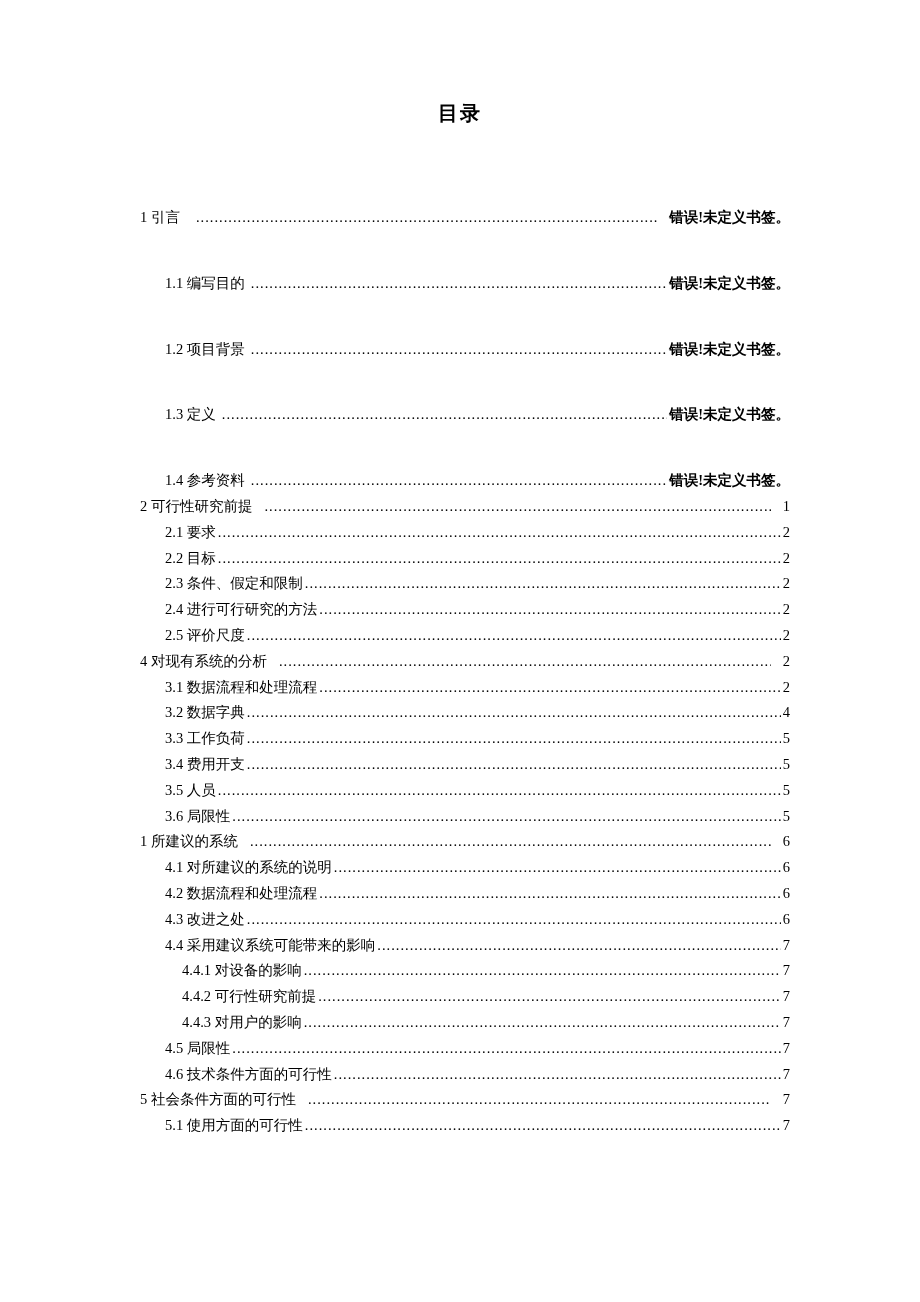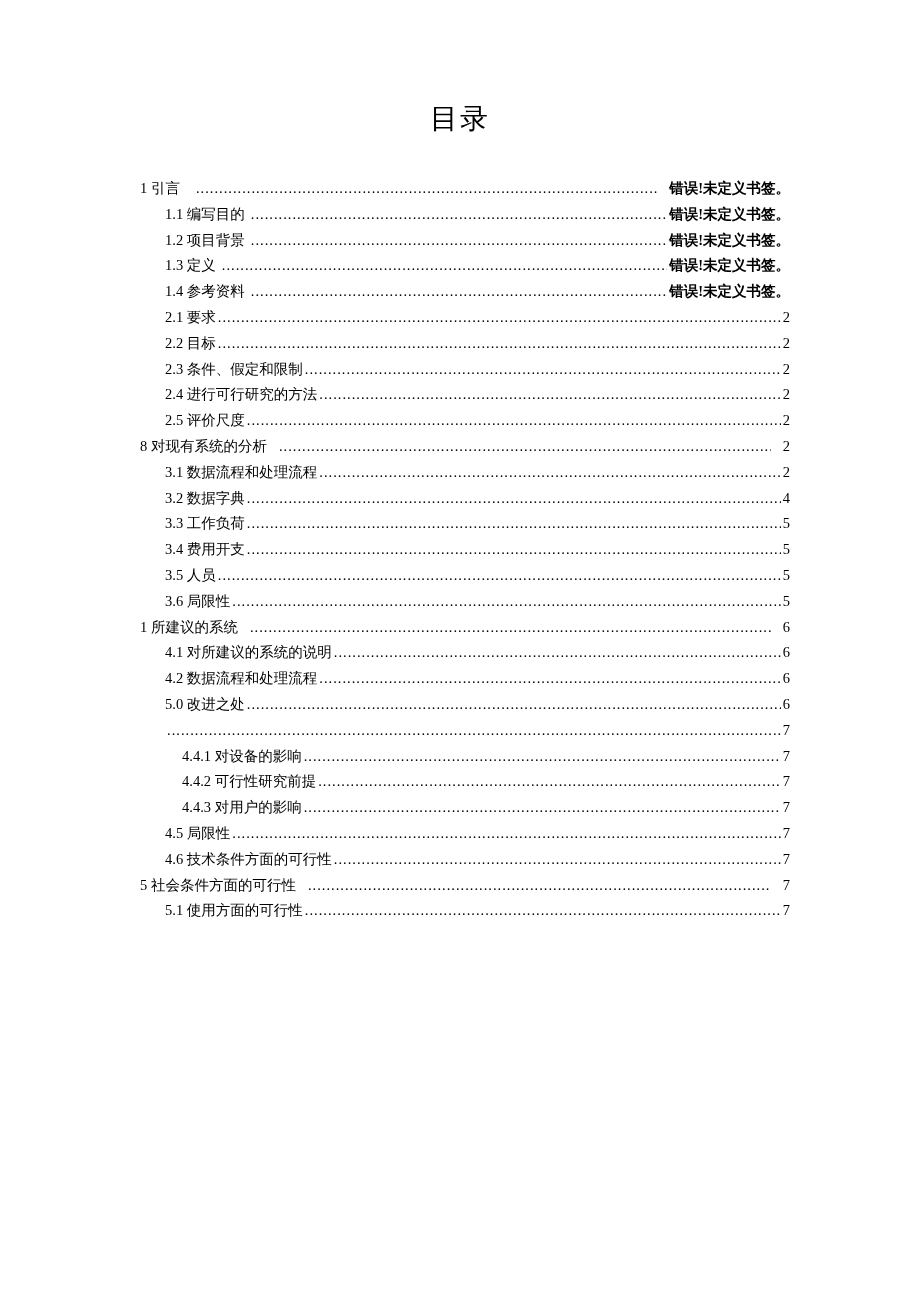--- a/index.html
+++ b/index.html
@@ -12,22 +12,22 @@
       font-family: "SimSun", "宋体", serif;
       width: 920px;
       height: 1302px;
       position: relative;
     }
     .page {
       padding: 100px 130px 0 130px;
     }
     .title {
       text-align: center;
-      font-size: 28px;
-      font-weight: normal;
+      font-size: 20px;
+      font-weight: bold;
       color: #000;
       margin-bottom: 38px;
       letter-spacing: 2px;
     }
     .toc {
       font-size: 14.5px;
       color: #000;
     }
     .toc-entry {
       display: flex;
@@ -49,20 +49,21 @@
       content: "..................................................................................................................................................................";
     }
     .toc-leader.spaced {
       margin-left: 6px;
     }
     .toc-page {
       flex: 0 0 auto;
     }
     .toc-page.error {
       font-weight: bold;
+      margin-top: 40px;
     }
     .indent-0 { padding-left: 10px; gap: 10px; }
     .indent-1 { padding-left: 35px; text-align: center; }
     .indent-2 { padding-left: 52px; }
   </style>
 </head>
 <body>
 
 <div class="page">
   <h1 class="title">目录</h1>
@@ -85,20 +86,25 @@
       <div class="toc-entry indent-1">
         <span class="toc-label">1.3 定义</span>
         <span class="toc-leader spaced"></span>
         <span class="toc-page error">错误!未定义书签。</span>
       </div>
       <div class="toc-entry indent-1">
         <span class="toc-label">1.4 参考资料</span>
         <span class="toc-leader spaced"></span>
         <span class="toc-page error">错误!未定义书签。</span>
       </div>
+      <div class="toc-entry indent-0">
+        <span class="toc-label">2 可行性研究前提</span>
+        <span class="toc-leader"></span>
+        <span class="toc-page">1</span>
+      </div>
       <div class="toc-entry indent-1">
         <span class="toc-label">2.1 要求</span>
         <span class="toc-leader"></span>
         <span class="toc-page">2</span>
       </div>
       <div class="toc-entry indent-1">
         <span class="toc-label">2.2 目标</span>
         <span class="toc-leader"></span>
         <span class="toc-page">2</span>
       </div>
@@ -111,21 +117,21 @@
         <span class="toc-label">2.4 进行可行研究的方法</span>
         <span class="toc-leader"></span>
         <span class="toc-page">2</span>
       </div>
       <div class="toc-entry indent-1">
         <span class="toc-label">2.5 评价尺度</span>
         <span class="toc-leader"></span>
         <span class="toc-page">2</span>
       </div>
       <div class="toc-entry indent-0">
-        <span class="toc-label">8 对现有系统的分析</span>
+        <span class="toc-label">4 对现有系统的分析</span>
         <span class="toc-leader"></span>
         <span class="toc-page">2</span>
       </div>
       <div class="toc-entry indent-1">
         <span class="toc-label">3.1 数据流程和处理流程</span>
         <span class="toc-leader"></span>
         <span class="toc-page">2</span>
       </div>
       <div class="toc-entry indent-1">
         <span class="toc-label">3.2 数据字典</span>
@@ -161,25 +167,26 @@
         <span class="toc-label">4.1 对所建议的系统的说明</span>
         <span class="toc-leader"></span>
         <span class="toc-page">6</span>
       </div>
       <div class="toc-entry indent-1">
         <span class="toc-label">4.2 数据流程和处理流程</span>
         <span class="toc-leader"></span>
         <span class="toc-page">6</span>
       </div>
       <div class="toc-entry indent-1">
-        <span class="toc-label">5.0 改进之处</span>
-        <span class="toc-leader"></span>
-        <span class="toc-page">6</span>
-      </div>
-      <div class="toc-entry indent-1">
+        <span class="toc-label">4.3 改进之处</span>
+        <span class="toc-leader"></span>
+        <span class="toc-page">6</span>
+      </div>
+      <div class="toc-entry indent-1">
+        <span class="toc-label">4.4 采用建议系统可能带来的影响</span>
         <span class="toc-leader"></span>
         <span class="toc-page">7</span>
       </div>
       <div class="toc-entry indent-2">
         <span class="toc-label">4.4.1 对设备的影响</span>
         <span class="toc-leader"></span>
         <span class="toc-page">7</span>
       </div>
       <div class="toc-entry indent-2">
         <span class="toc-label">4.4.2 可行性研究前提</span>

